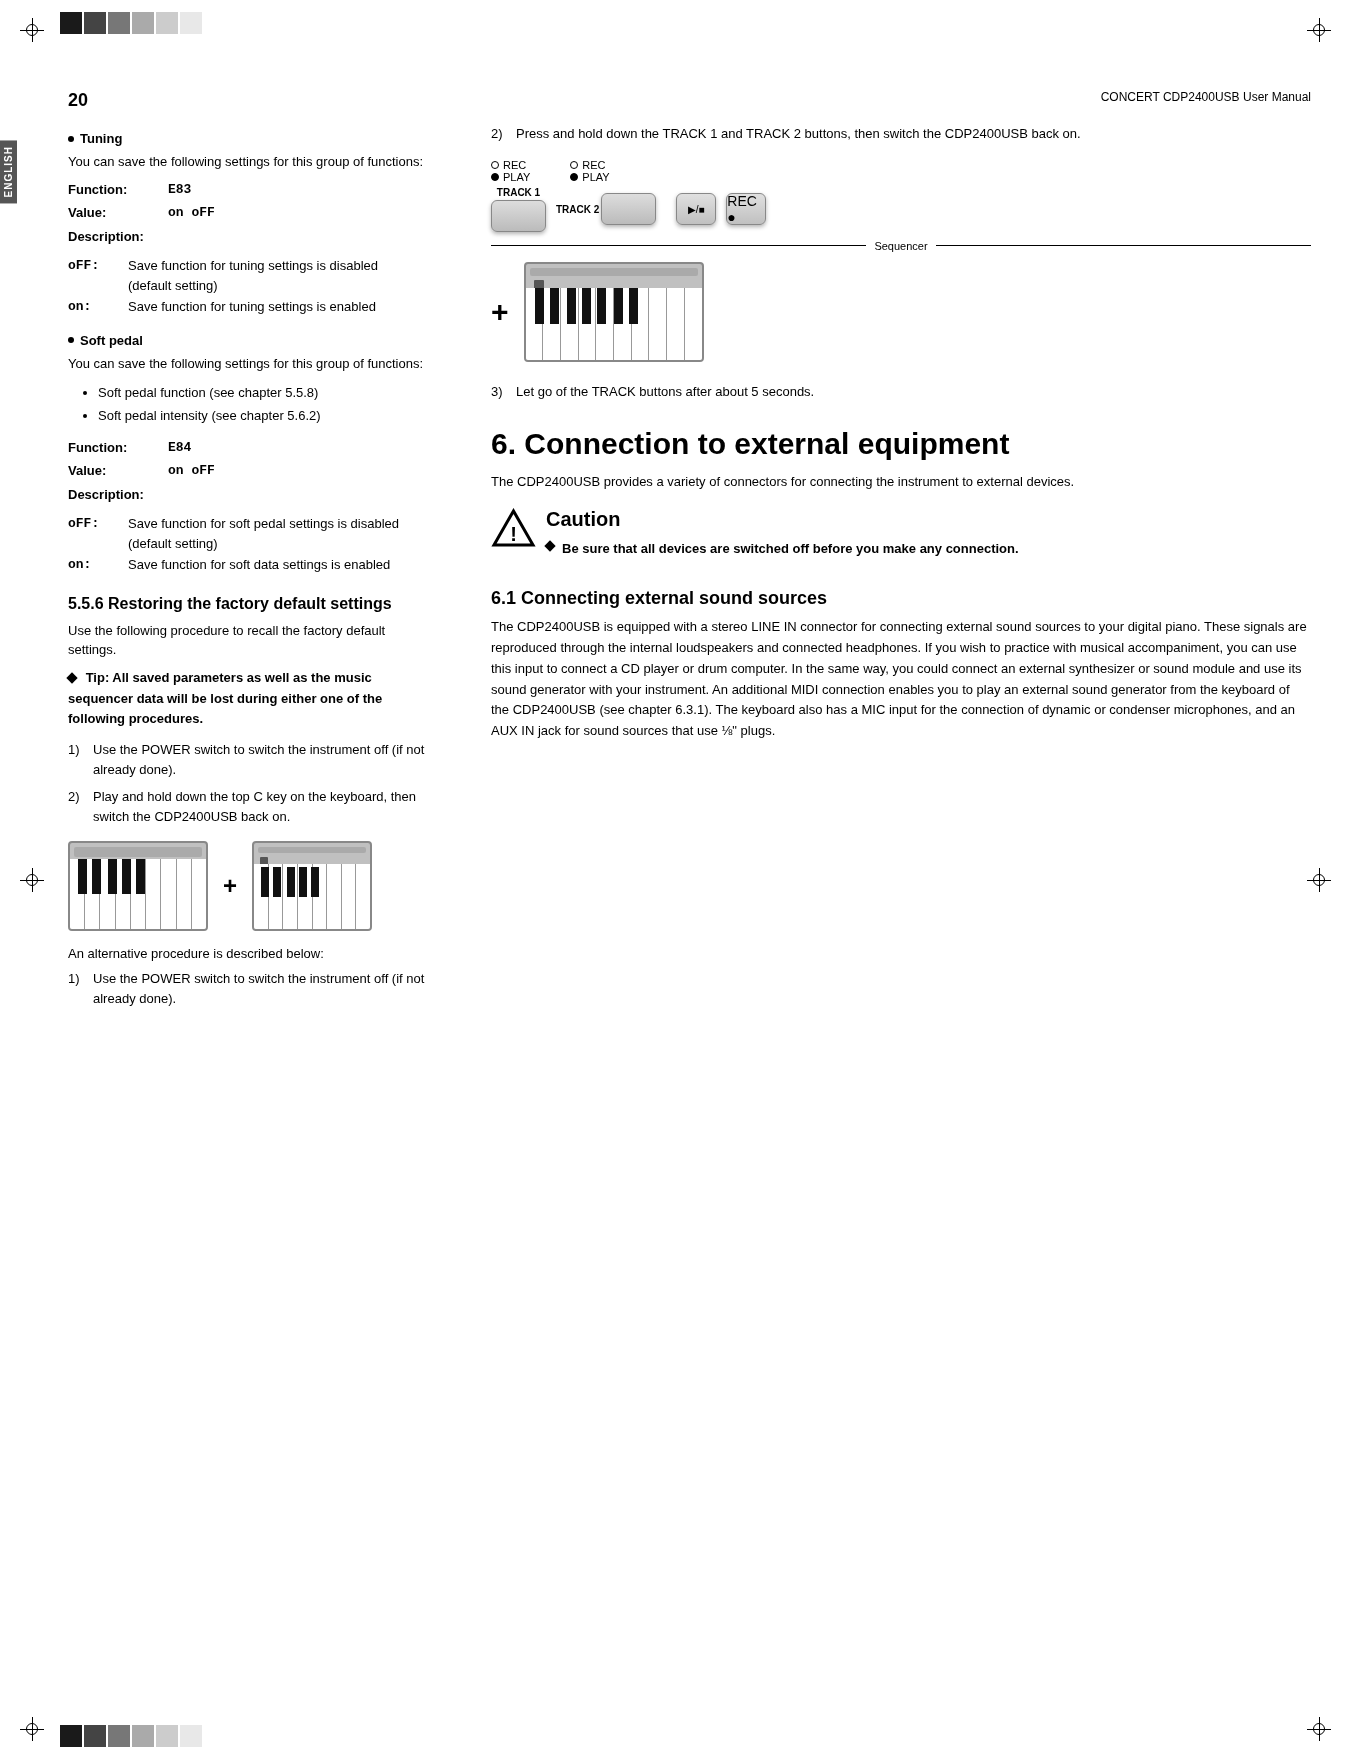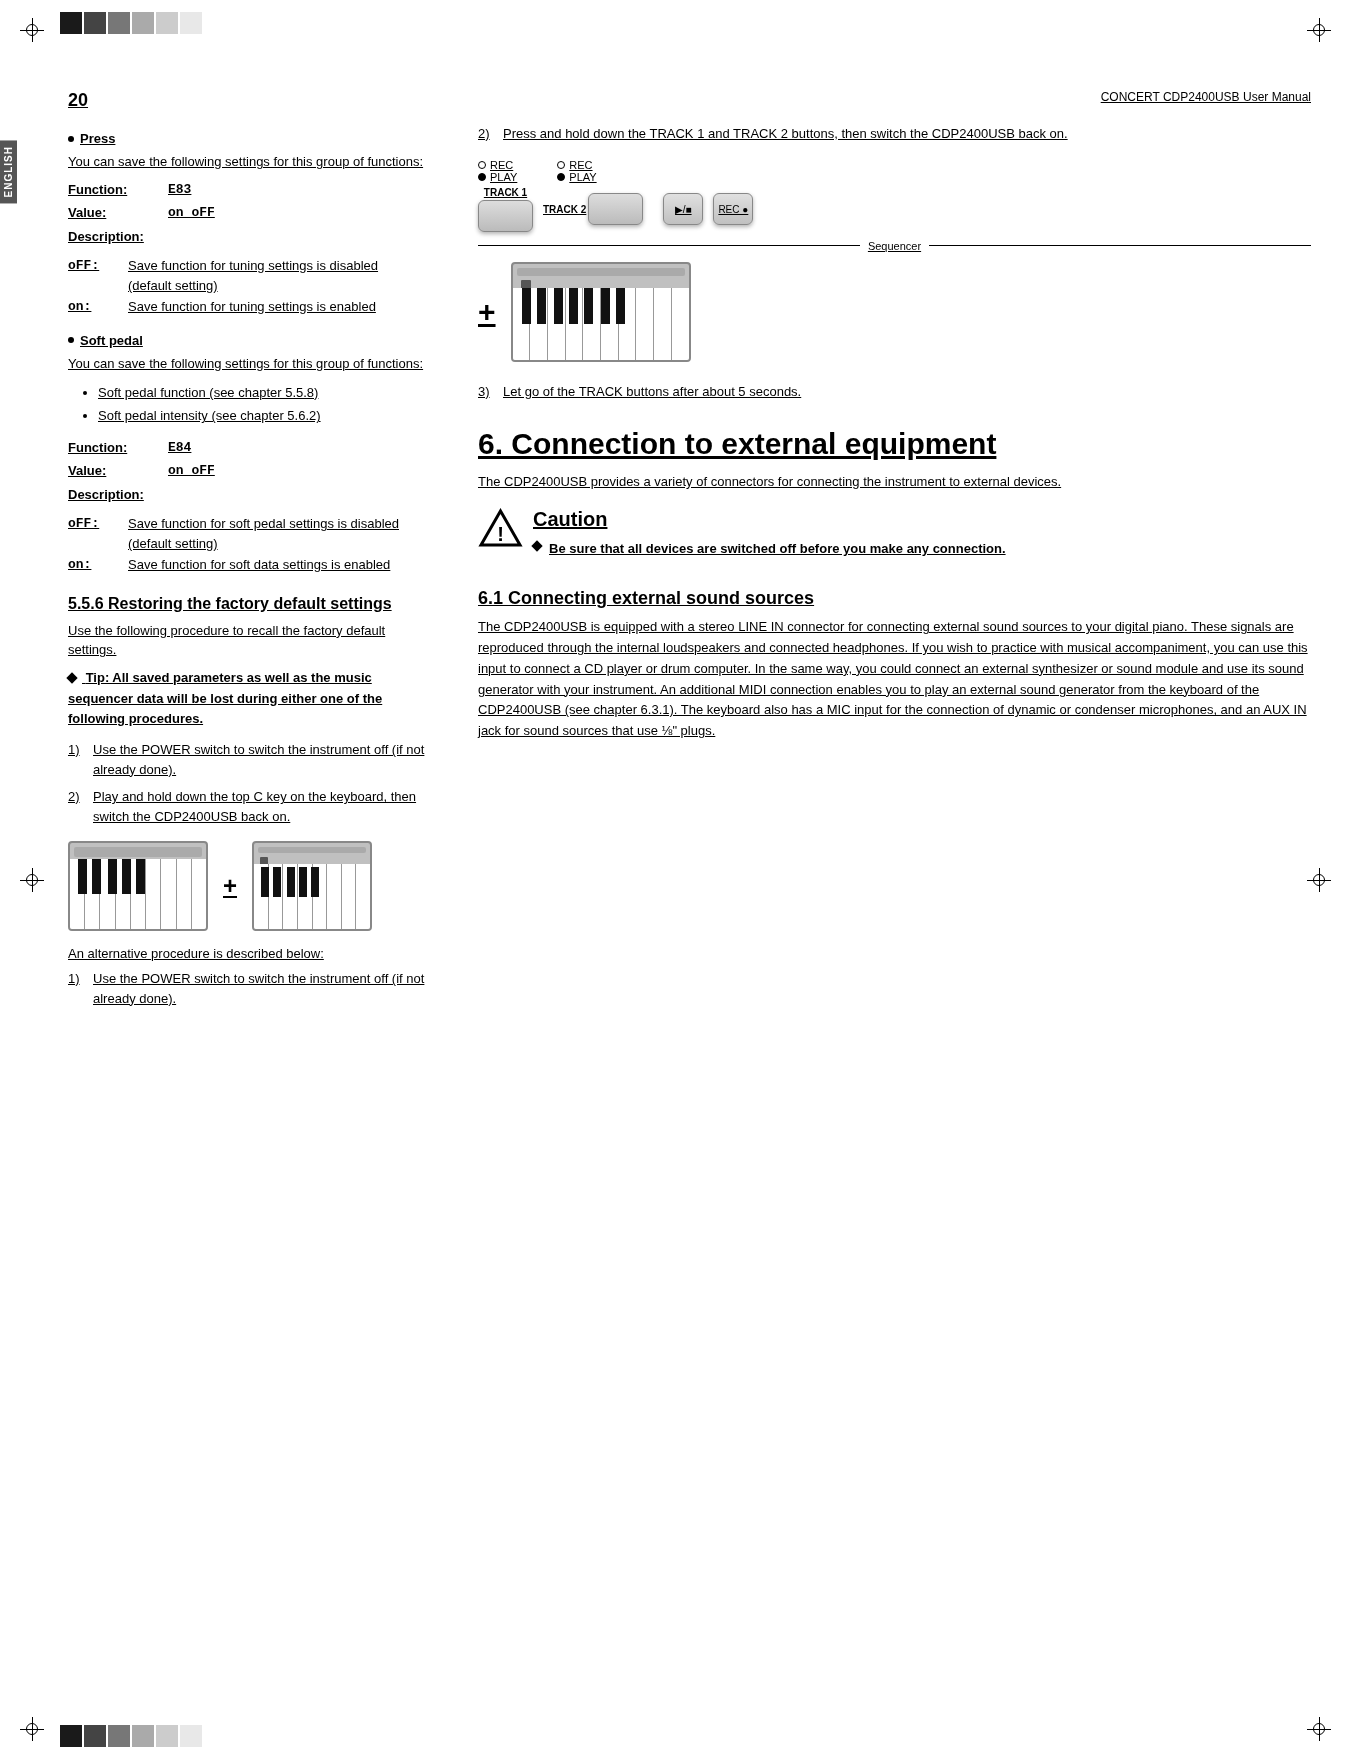--- a/index.html
+++ b/index.html
@@ -39,22 +39,21 @@
       font-weight: bold;
       padding: 6px 3px;
       letter-spacing: 1px;
     }
 
     
     .content-area {
       display: flex;
       flex: 1;
       padding: 30px 40px;
-      gap: 30px;
-      text-decoration: underline;
+      gap: 43px;
     }
 
     
     .left-col {
       flex: 0 0 380px;
       padding-right: 20px;
     }
 
     
     .right-col {
@@ -417,21 +416,21 @@
 
   <div class="content-area">
 
     <div class="left-col">
 
       <div class="page-number">20</div>
 
       <div>
         <div class="bullet-heading">
           <span class="bullet-dot"></span>
-          <span>Press</span>
+          <span>Tuning</span>
         </div>
         <div class="sub-text">You can save the following settings for this group of functions:</div>
 
         <div class="fvd-table">
           <div class="fvd-row">
             <span class="fvd-label">Function:</span>
             <span class="fvd-value mono-text">E83</span>
           </div>
           <div class="fvd-row">
             <span class="fvd-label">Value:</span>
@@ -620,21 +619,21 @@
           </div>
 
           <div style="display:flex;flex-direction:column;align-items:center;gap:2px;margin-left:10px;">
             <div class="play-stop-btn" style="background:linear-gradient(180deg,#e0e0e0,#c0c0c0);box-shadow:0 2px 4px rgba(0,0,0,0.3);display:flex;align-items:center;justify-content:center;">
               <span style="font-size:10px;">▶/■</span>
             </div>
           </div>
 
           <div style="display:flex;flex-direction:column;align-items:center;gap:2px;">
             <div class="rec-btn" style="background:linear-gradient(180deg,#e0e0e0,#c0c0c0);box-shadow:0 2px 4px rgba(0,0,0,0.3);display:flex;align-items:center;justify-content:center;">
-              <span style="font-size:10px;text-align:center;">REC ●</span>
+              <span style="font-size:14px;">REC ●</span>
             </div>
           </div>
         </div>
 
         <div class="sequencer-label-bar">
           <div class="seq-line"></div>
           <span class="seq-text">Sequencer</span>
           <div class="seq-line"></div>
         </div>
 

